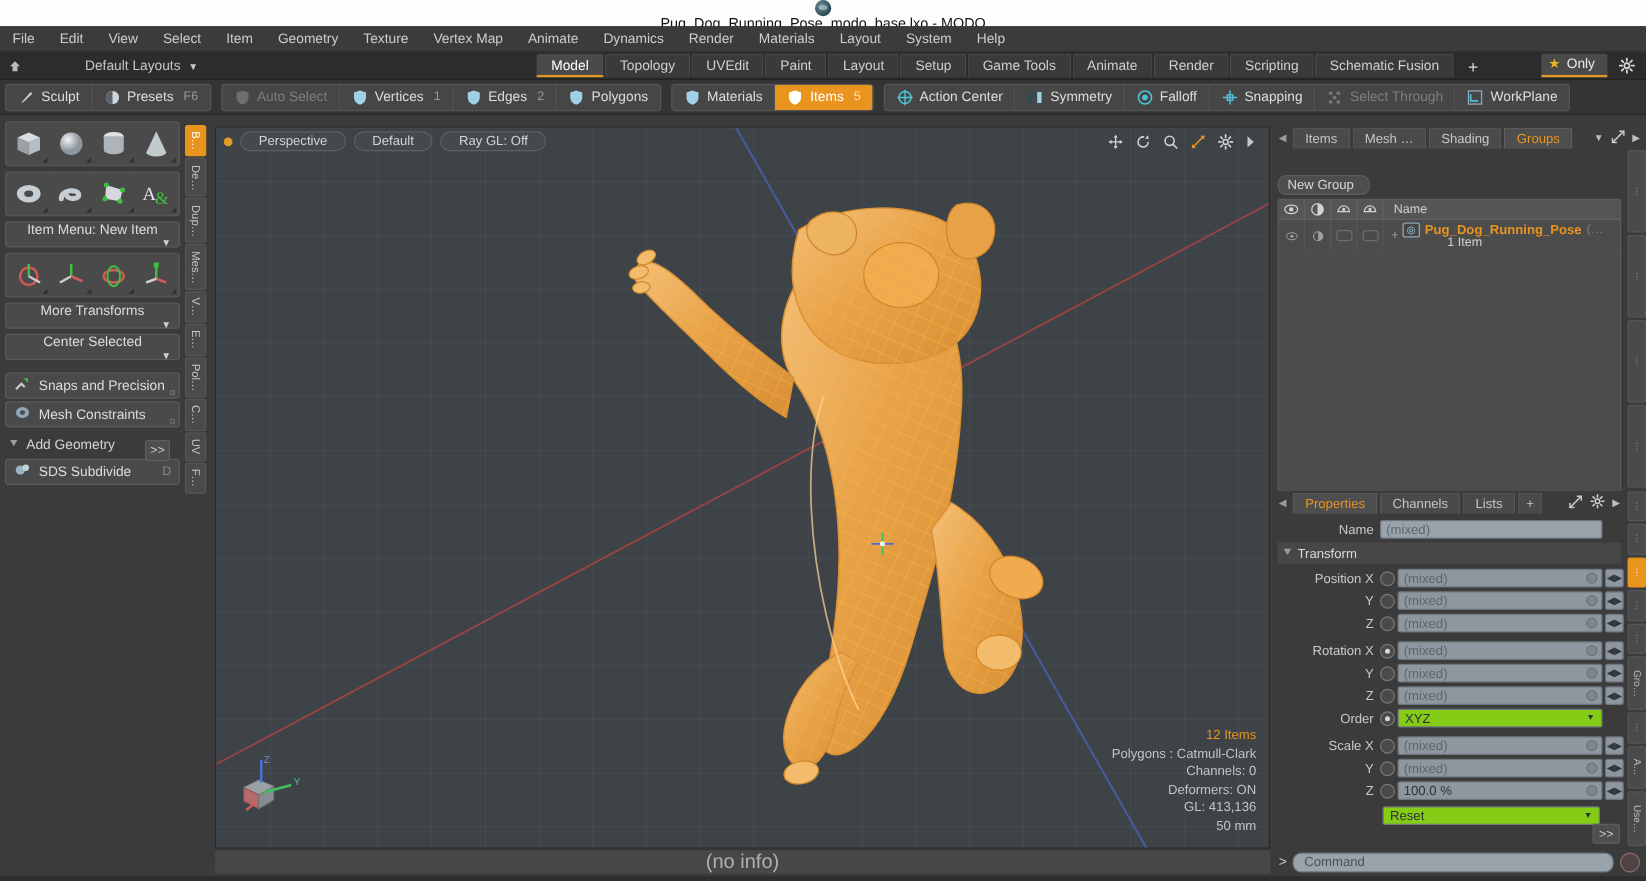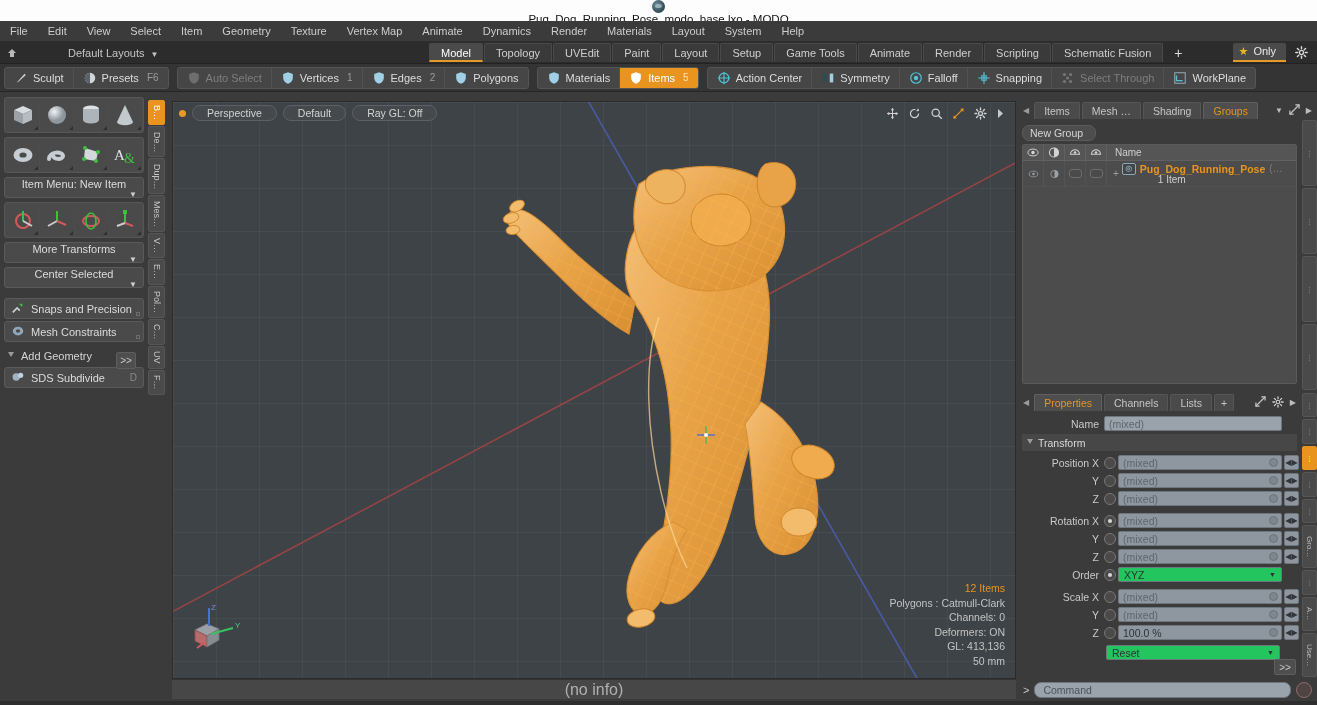--- a/index.html
+++ b/index.html
@@ -217,21 +217,21 @@
   .ptab.active { background: #4e4e4e; color: #e8941f; border-color: #606060; }
   .ptab.plus { padding: 0 6px; }
   .ptab-left-caret { color:#9a9a9a; font-size:8px; padding:0 3px; }
   .ptab-right { margin-left: auto; display: flex; align-items: center; gap: 6px; padding-right: 5px; }
 
   .groups-panel {
     position: absolute; top: 19px; left: 0; width: 283px; height: 270px;
     background: #3b3b3b;
   }
   .newgroup-btn {
-    margin: 5px 4px 3px 4px; height: 16px; width: 74px;
+    margin: 20px 4px 3px 4px; height: 16px; width: 74px;
     background: #4d4d4d; border: 1px solid #5c5c5c; border-radius: 7px;
     font-size: 10.5px; color: #d6d6d6; display: flex; align-items: center;
     padding-left: 7px;
   }
   .tree {
     margin: 0 4px; height: 240px; background: #4c4c4c;
     border: 1px solid #5a5a5a; border-radius: 2px; overflow: hidden;
   }
   .tree-head {
     height: 16px; display: flex; align-items: center; background: #555555;
@@ -280,21 +280,21 @@
   .pfield .knob {
     position: absolute; right: 3px; width: 9px; height: 9px; border-radius: 50%;
     background: #7e878f; border: 1px solid #6b7278;
   }
   .pspin {
     width: 15px; height: 15px; margin-left: 2px; background: #8e97a0;
     border: 1px solid #6f777e; border-radius: 2px; flex: none;
     display: flex; align-items: center; justify-content: center; color: #2f363c; font-size: 8px;
   }
   .psel {
-    flex: 1; height: 15px; background: #22c55e; border: 1px solid #6f777e; border-radius: 2px;
+    flex: 1; height: 15px; background: #84cc16; border: 1px solid #6f777e; border-radius: 2px;
     display: flex; align-items: center; padding: 0 5px; font-size: 10.5px; color: #2b3238;
   }
   .psel .caret { margin-left: auto; font-size: 7px; }
   .xform-head {
     height: 17px; display: flex; align-items: center; gap: 5px;
     background: #474747; margin: 2px 2px 3px 2px; padding-left: 5px;
     font-size: 10.5px; color: #d8d8d8;
   }
   .reset-row { margin: 4px 2px 0 2px; display:flex; }
   .props-more {

